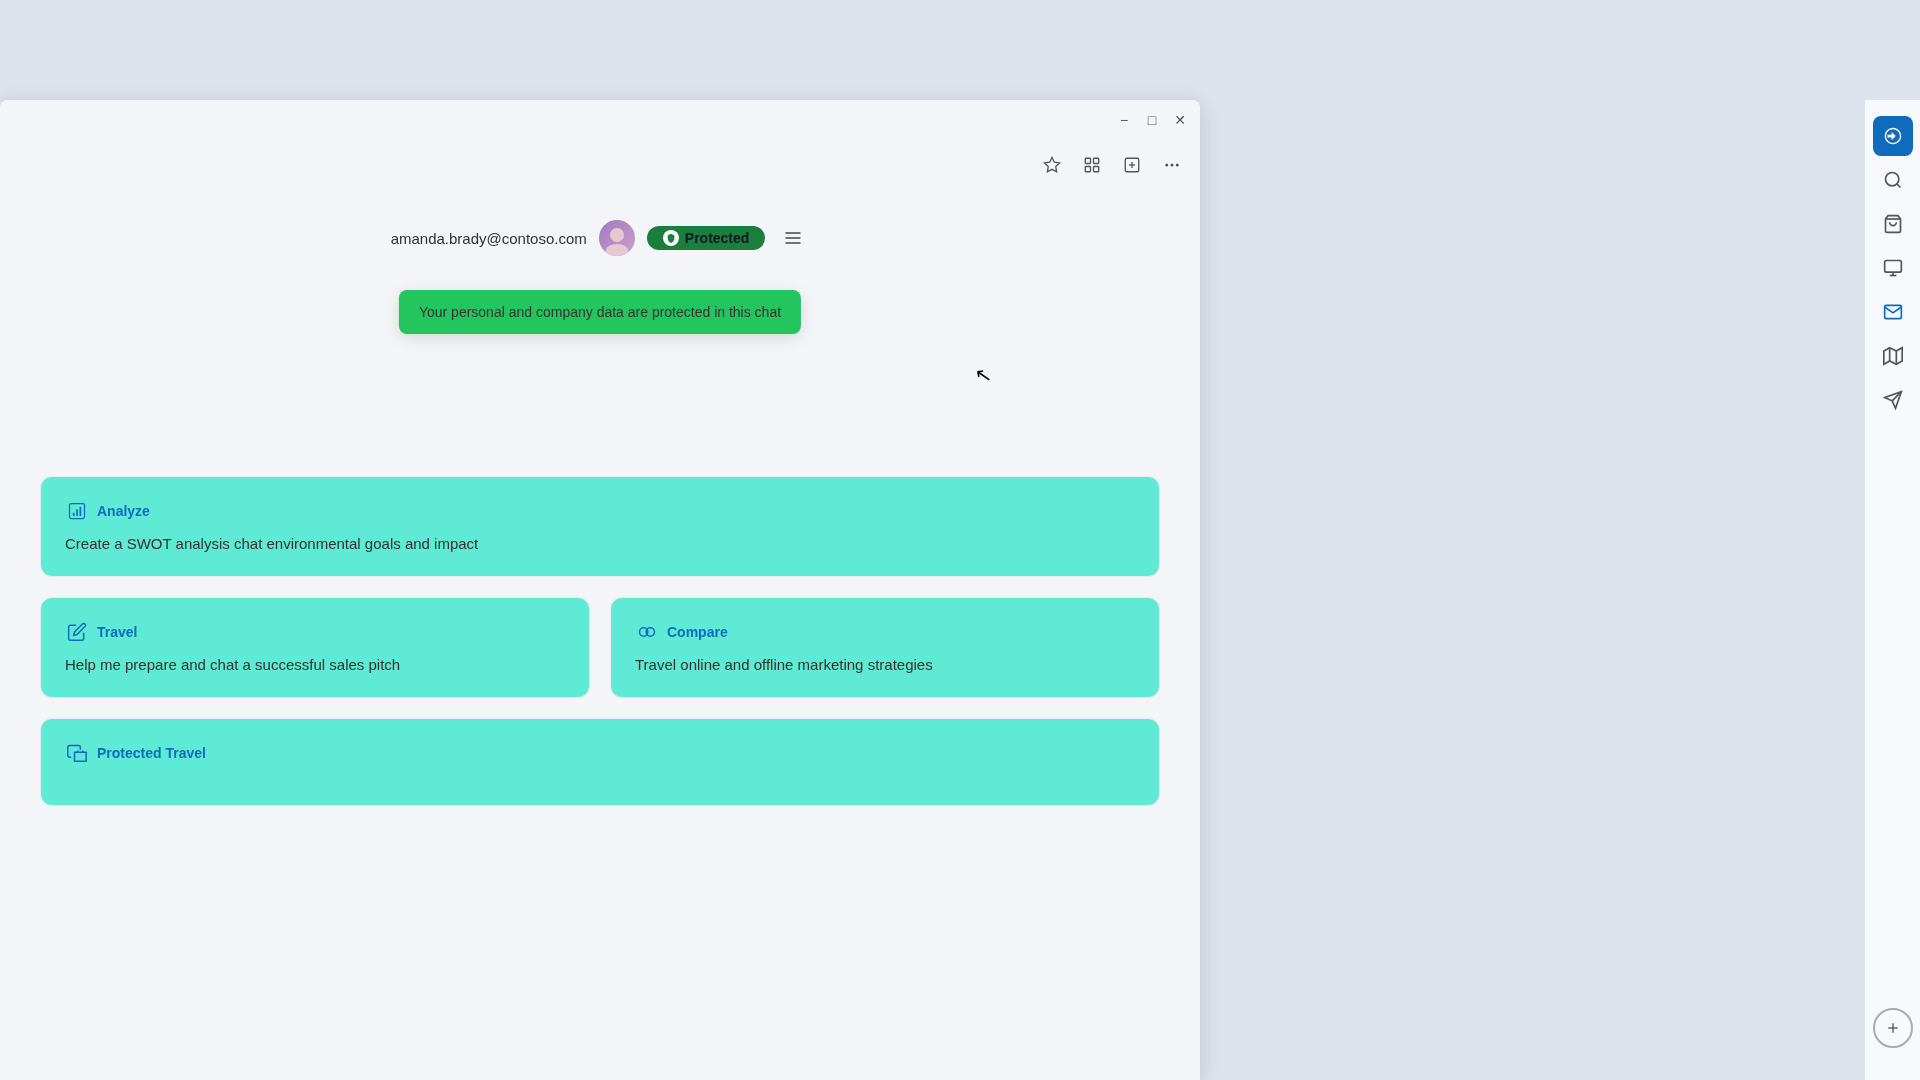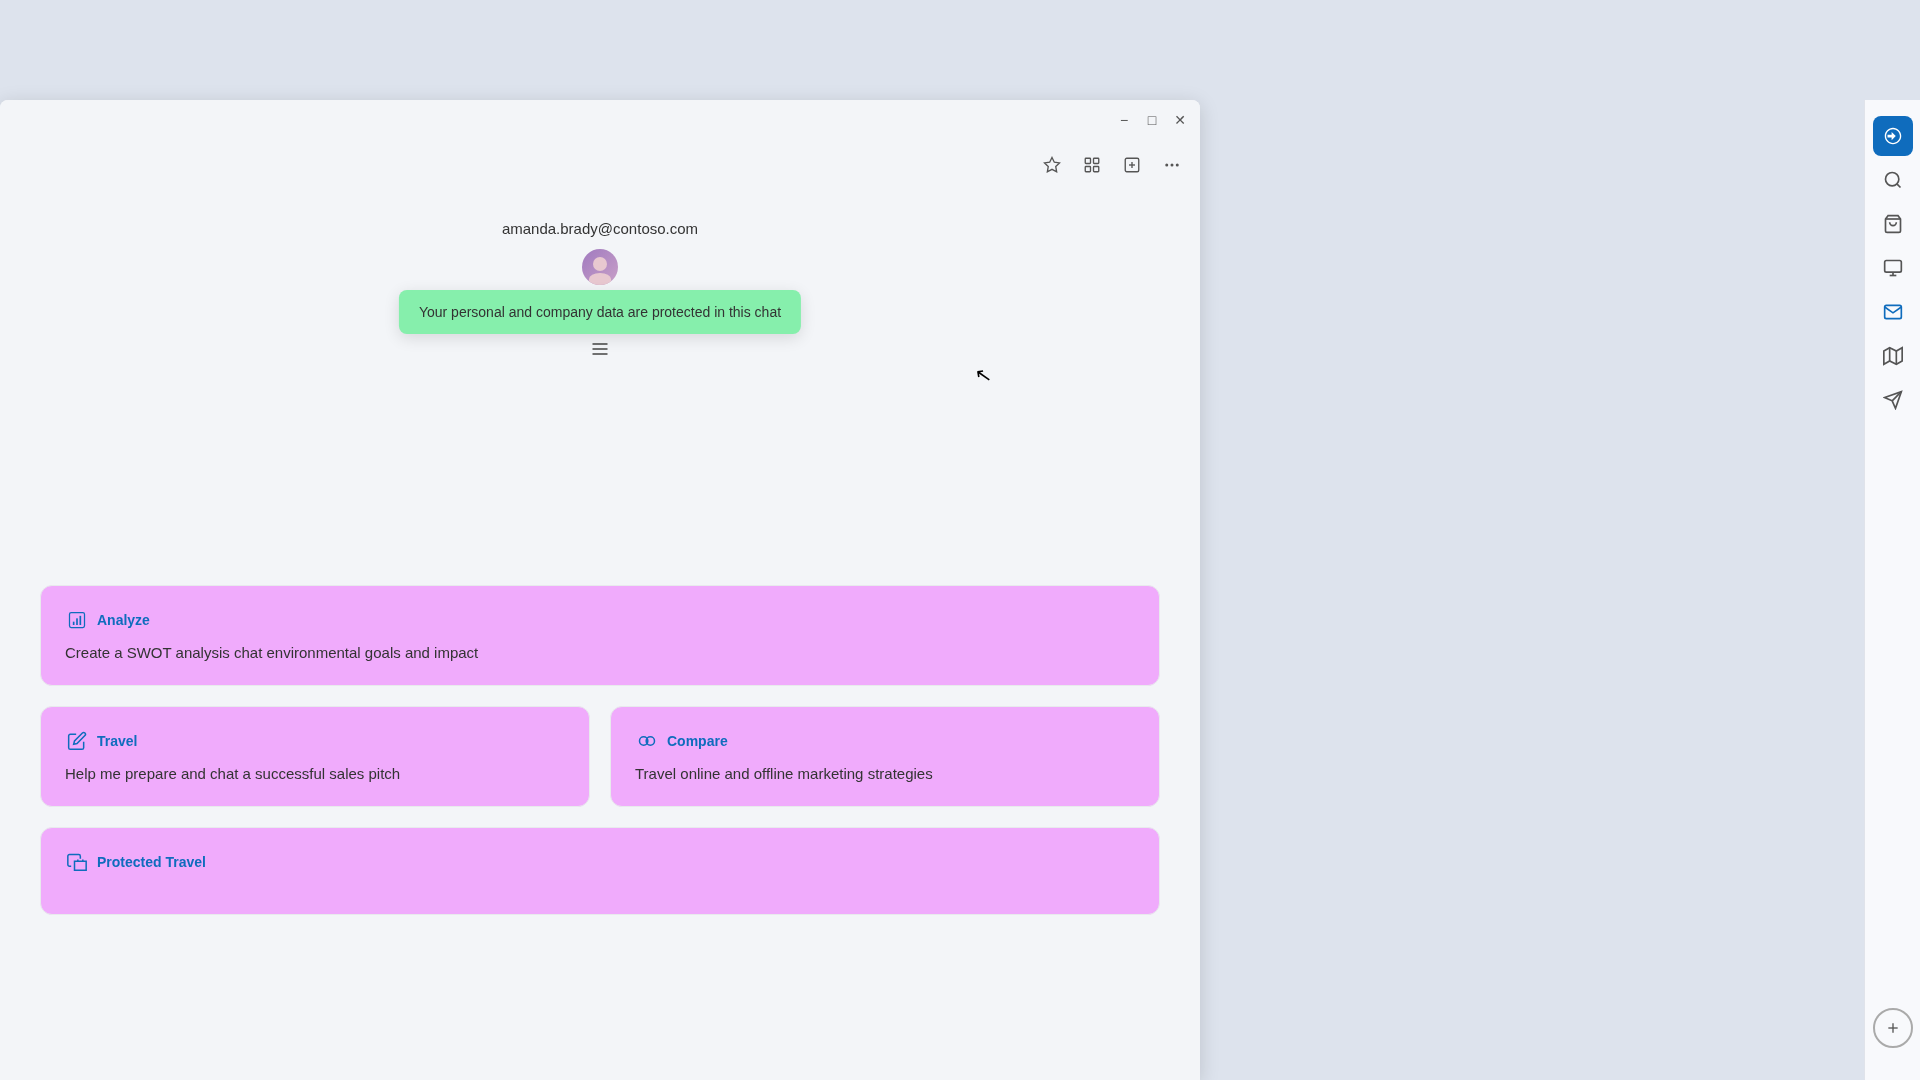--- a/index.html
+++ b/index.html
@@ -84,21 +84,20 @@
       position: relative;
     }
 
     
     .user-header {
       display: flex;
       align-items: center;
       justify-content: center;
       gap: 12px;
       margin-bottom: 20px;
-      flex-direction: column;
     }
 
     .user-email {
       font-size: 15px;
       color: #333;
     }
 
     
     .avatar-face {
       width: 36px;
@@ -126,21 +125,21 @@
       left: 50%;
       transform: translateX(-50%);
       width: 22px;
       height: 12px;
       border-radius: 50% 50% 0 0;
       background: #e8c8d0;
     }
 
     .protected-btn {
       background: #1a7f3c;
-      color: #ffffff;
+      color: #0f172a;
       border: none;
       border-radius: 20px;
       padding: 4px 16px;
       font-size: 14px;
       font-weight: 600;
       display: flex;
       align-items: center;
       gap: 6px;
       cursor: pointer;
     }
@@ -167,21 +166,21 @@
       color: #555;
       font-size: 18px;
     }
 
     
     .tooltip {
       position: absolute;
       top: 100px;
       left: 50%;
       transform: translateX(-50%);
-      background: #86efac;
+      background: #22c55e;
       border-radius: 8px;
       padding: 14px 20px;
       box-shadow: 0 4px 16px rgba(0,0,0,0.12);
       font-size: 14px;
       color: #333;
       white-space: nowrap;
       z-index: 100;
     }
 
     
@@ -189,21 +188,21 @@
       margin-top: 220px;
     }
 
     .card-row {
       display: flex;
       gap: 20px;
       margin-bottom: 20px;
     }
 
     .card {
-      background: #f0abfc;
+      background: #5eead4;
       border-radius: 12px;
       padding: 22px 24px;
       cursor: pointer;
       border: 1px solid #e8eaed;
       transition: box-shadow 0.2s;
       flex: 1;
     }
 
     .card-wide { flex: 2; }
     .card-half { flex: 1; }

